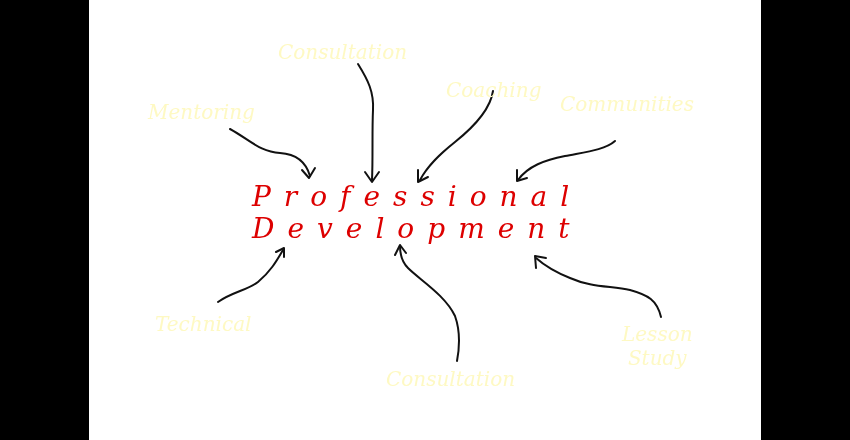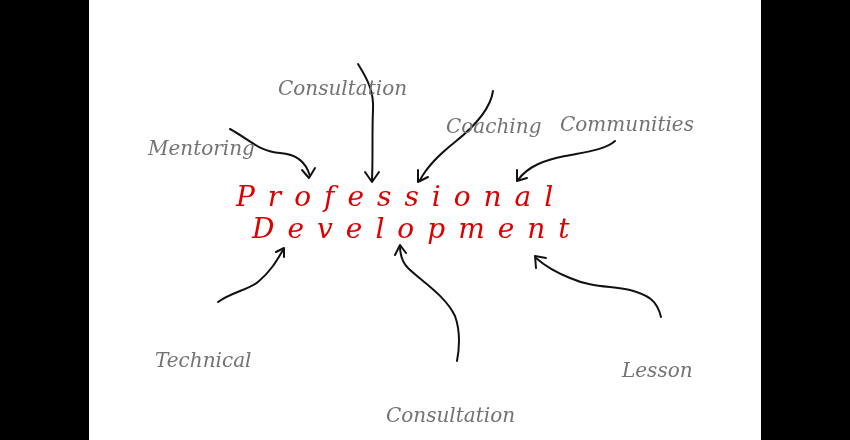--- a/index.html
+++ b/index.html
@@ -3,26 +3,25 @@
   <meta charset="utf-8">
   <style>
     html, body { margin: 0; padding: 0; }
     body { width: 850px; height: 440px; background: #000000; position: relative; overflow: hidden; }
     .panel { position: absolute; left: 89px; top: 0; width: 672px; height: 440px; background: #ffffff; }
     .arrows { position: absolute; left: 0; top: 0; width: 850px; height: 440px; }
     .label {
       position: absolute;
       font-family: "DejaVu Serif", serif;
       font-style: italic;
-      color: #737373;
+      color: #fef9c3;
       font-size: 20px;
       line-height: 24px;
       text-align: center;
       white-space: nowrap;
-      margin-top: 36px;
     }
     .center {
       position: absolute;
       font-family: "DejaVu Serif", serif;
       font-style: italic;
       color: #dd0000;
       font-size: 28px;
       line-height: 32px;
       letter-spacing: 13px;
       white-space: nowrap;
@@ -64,42 +63,43 @@
     <path d="M457 361 C460 345 460 330 455 316 C445 295 420 280 408 268 C402 262 400 255 400 246"></path>
     <path d="M395 255 L400 245 L406 253"></path>
   </g>
 
   <g>
     <path d="M661 317 C657 300 648 295 630 290 C610 286 590 287 570 278 C555 272 545 266 536 258"></path>
     <path d="M536 268 L535 256 L546 258"></path>
   </g>
 </svg>
 
-<div class="center" style="left:236px; top:181px;">Professional</div>
+<div class="center" style="left:252px; top:181px;">Professional</div>
 <div class="center" style="left:252px; top:213px;">Development</div>
 
 <div class="label" style="left:278px; top:40px;">
   <span>Consultation</span>
 </div>
 
 <div class="label" style="left:148px; top:100px;">
   <span>Mentoring</span>
 </div>
 
 <div class="label" style="left:446px; top:78px;">
   <span>Coaching</span>
 </div>
 
-<div class="label" style="left:560px; top:76px; text-align:right;">
+<div class="label" style="left:560px; top:92px; text-align:right;">
   <div>Communities</div>
 </div>
 
 <div class="label" style="left:155px; top:312px;">
   <div>Technical</div>
 </div>
 
 <div class="label" style="left:386px; top:367px;">
   <div>Consultation</div>
 </div>
 
 <div class="label" style="left:622px; top:322px;">
   <div>Lesson</div>
+  <div>Study</div>
 </div>
 
 </body></html>

